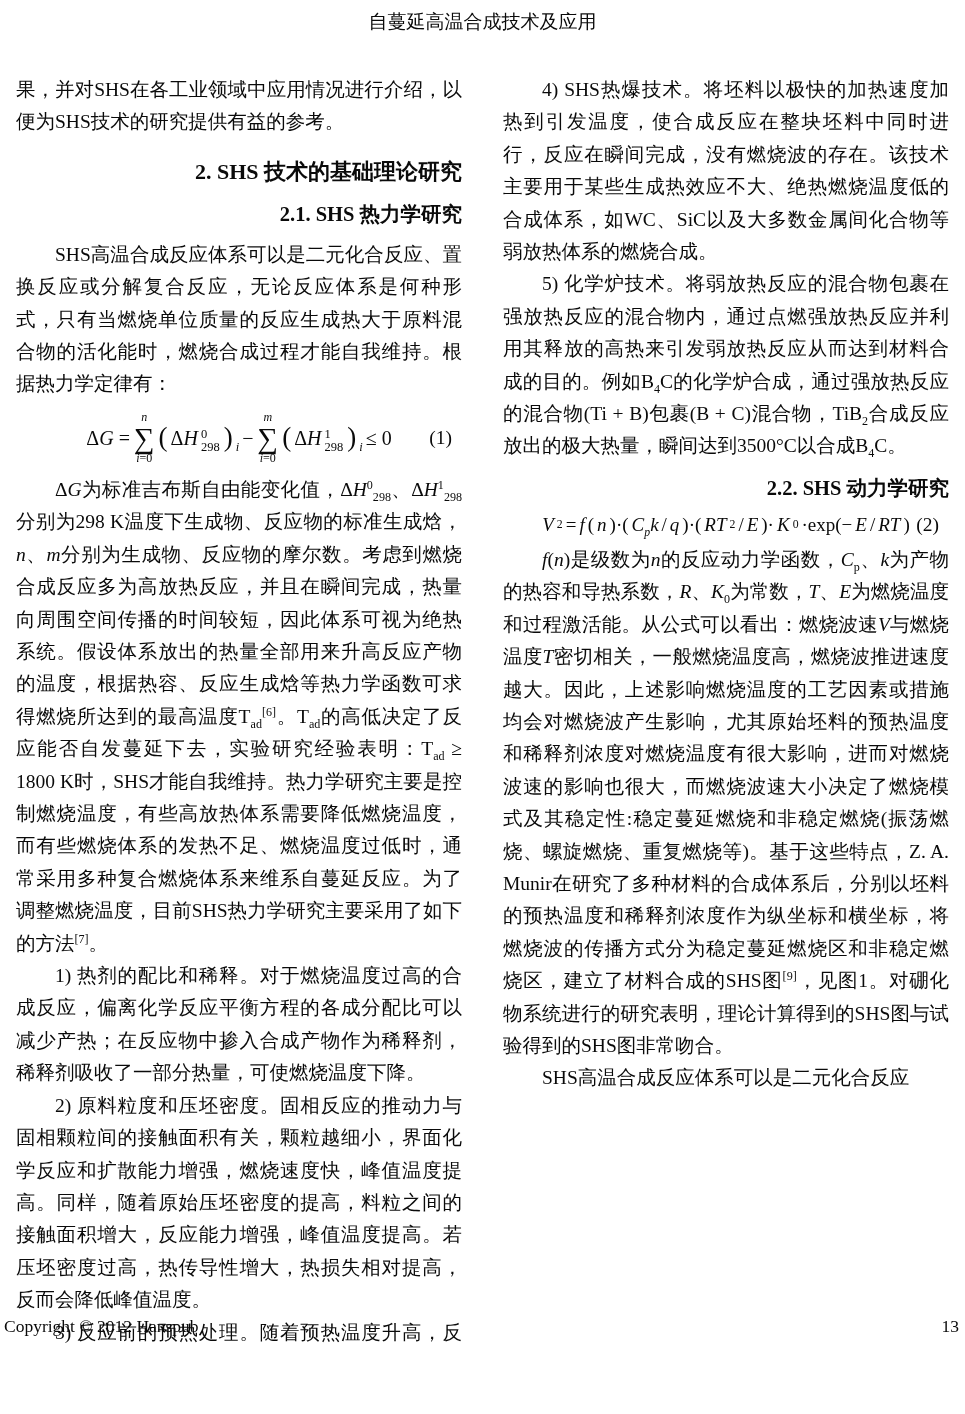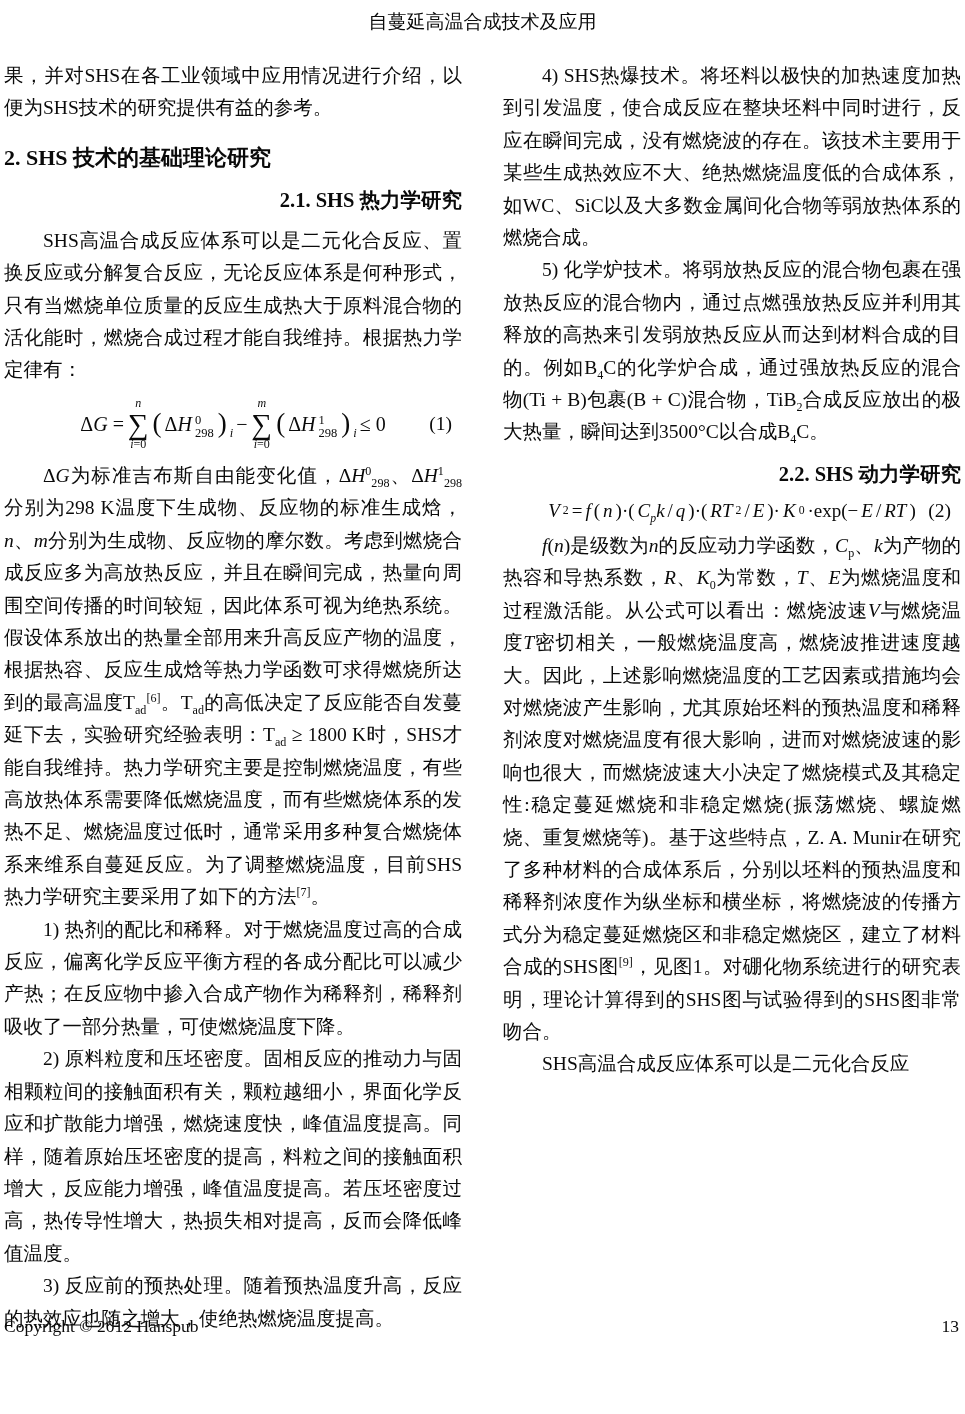--- a/index.html
+++ b/index.html
@@ -14,40 +14,40 @@
   }
   .running-header{
     padding-top:10px;
     text-align:center;
     font-size:19px;
     line-height:24px;
   }
   .columns{
     display:flex;
     gap:41px;
-    padding:0 4px;
-    margin-top:26px;
+    padding:0 16px;
+    margin-top:40px;
     height:1300px;
     overflow:hidden;
   }
   .col{
     width:458px;
     font-size:19.5px;
     line-height:32.4px;
     text-align:justify;
     text-justify:inter-ideograph;
   }
   .col p{margin:0;}
   .ind{text-indent:2em;}
   h1.sec{
     font-size:22px;
     font-weight:bold;
     margin:16px 0 6px 0;
     line-height:34px;
-    text-align:left;
+    text-align:right;
   }
   h2.sub{
     font-size:20.5px;
     font-weight:bold;
     margin:9px 0 9px 0;
     line-height:32px;
     text-align:right;
   }
   sup{font-size:62%;line-height:0;}
   sub{font-size:62%;line-height:0;}

